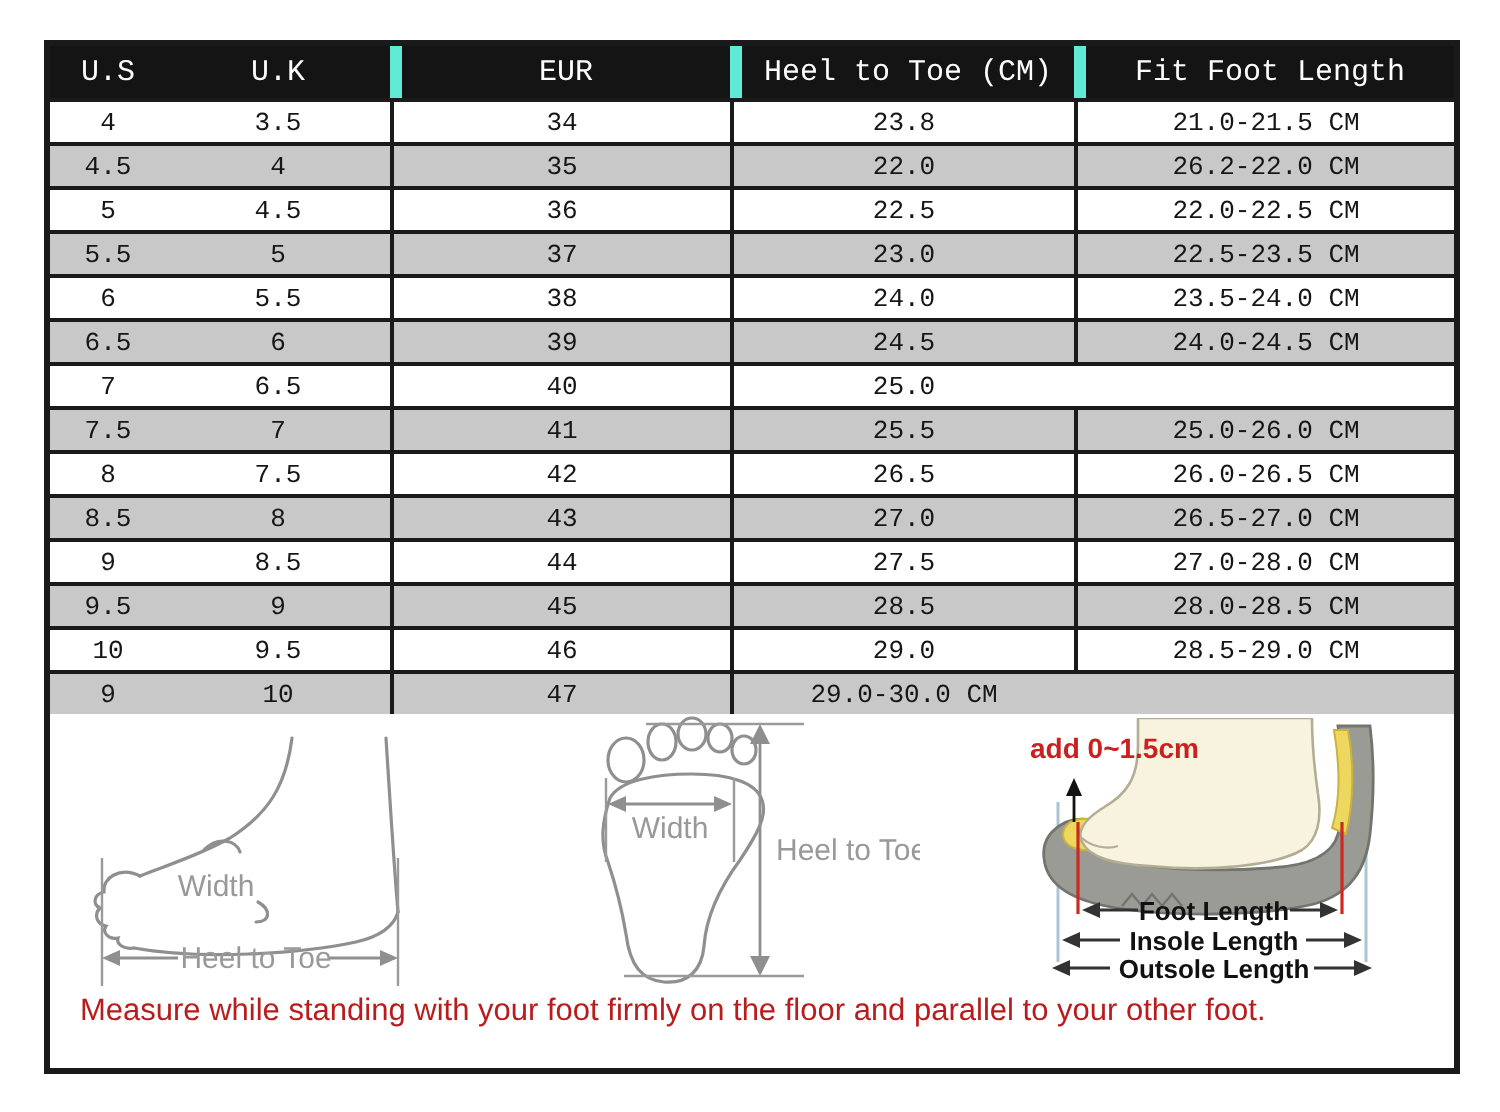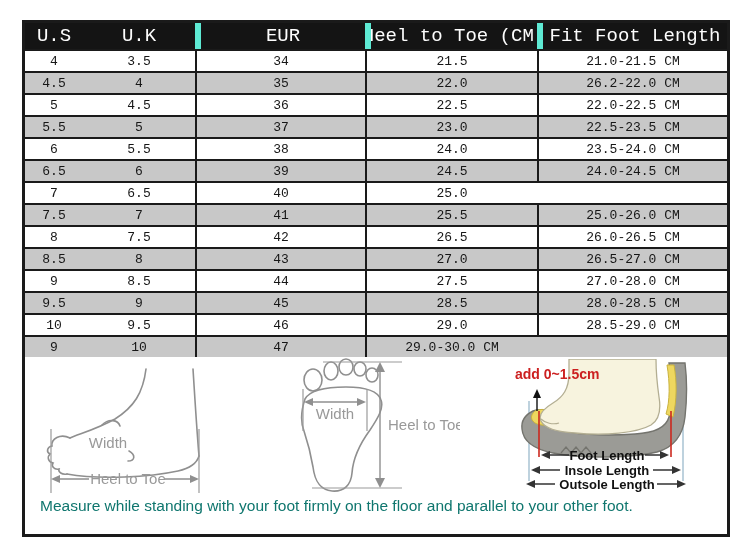--- a/index.html
+++ b/index.html
@@ -13,37 +13,37 @@
   .tr{display:grid;grid-template-columns:58px 112px 170px 172px 190px;box-sizing:border-box;}
   .thead{height:26px;background:#141414;color:#fff;}
   .thead .td{border-left:6px solid #5eead4;}
   .thead .td:first-child,.thead .td:nth-child(2){border-left:none;}
   .tbody .tr{height:22px;border-top:2px solid #1a1a1a;}
   .tbody .td{border-left:2px solid #1a1a1a;}
   .tbody .td:first-child,.tbody .td:nth-child(2){border-left:none;}
   .td{display:flex;align-items:center;justify-content:center;box-sizing:border-box;
       font-family:"Liberation Mono","DejaVu Sans Mono",monospace;
       font-size:13px;color:#161616;white-space:nowrap;overflow:hidden;}
-  .thead .td{font-size:19px;color:#fdfdfd;}
+  .thead .td{font-size:15px;color:#fdfdfd;}
   .tr.gray{background:#c8c8c8;}
   .tr.white{background:#ffffff;}
 
   
   .diagrams{position:relative;width:702px;height:177px;background:#fff;}
   .svgbox{position:absolute;}
   .glabel{fill:#999;font-family:"Liberation Sans",sans-serif;font-size:15px;}
   .mlabel{fill:#111;font-family:"Liberation Sans",sans-serif;font-size:13px;font-weight:bold;}
   .redlabel{fill:#cc2020;font-family:"Liberation Sans",sans-serif;font-size:14px;font-weight:bold;}
   .foot-line{stroke:#8f8f8f;stroke-width:1.6;fill:none;stroke-linecap:round;}
   .guide{stroke:#9a9a9a;stroke-width:1.2;fill:none;}
   .arrowline{stroke:#8f8f8f;stroke-width:1.4;fill:none;}
   .arrowhead{fill:#8f8f8f;}
   .blk-line{stroke:#333;stroke-width:1.4;fill:none;}
   .blk-head{fill:#333;}
-  .footer-note{position:absolute;left:15px;top:140px;font-size:15.5px;color:#0f766e;
+  .footer-note{position:absolute;left:15px;top:140px;font-size:15.5px;color:#b91c1c;
                font-family:"Liberation Sans",sans-serif;}
 </style>
 </head>
 <body>
 
 <div class="page">
   <div class="frame">
 
     <div class="tbl">
       <div class="tr thead">
@@ -51,21 +51,21 @@
         <div class="td">U.K</div>
         <div class="td">EUR</div>
         <div class="td">Heel to Toe (CM)</div>
         <div class="td">Fit Foot Length</div>
       </div>
       <div class="tbody">
           <div class="tr white">
             <div class="td">4</div>
             <div class="td">3.5</div>
             <div class="td">34</div>
-            <div class="td">21.5</div>
+            <div class="td">23.8</div>
             <div class="td">21.0-21.5 CM</div>
           </div>
           <div class="tr gray">
             <div class="td">4.5</div>
             <div class="td">4</div>
             <div class="td">35</div>
             <div class="td">22.0</div>
             <div class="td">26.2-22.0 CM</div>
           </div>
           <div class="tr white">

